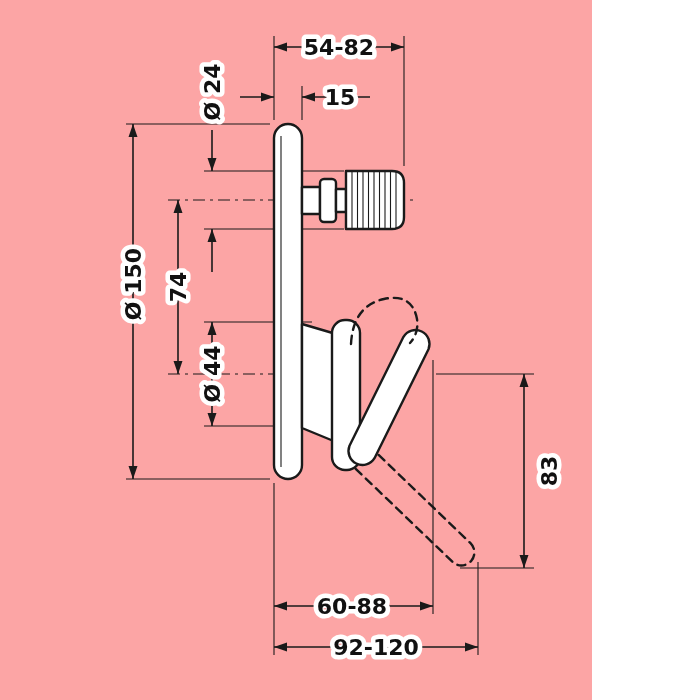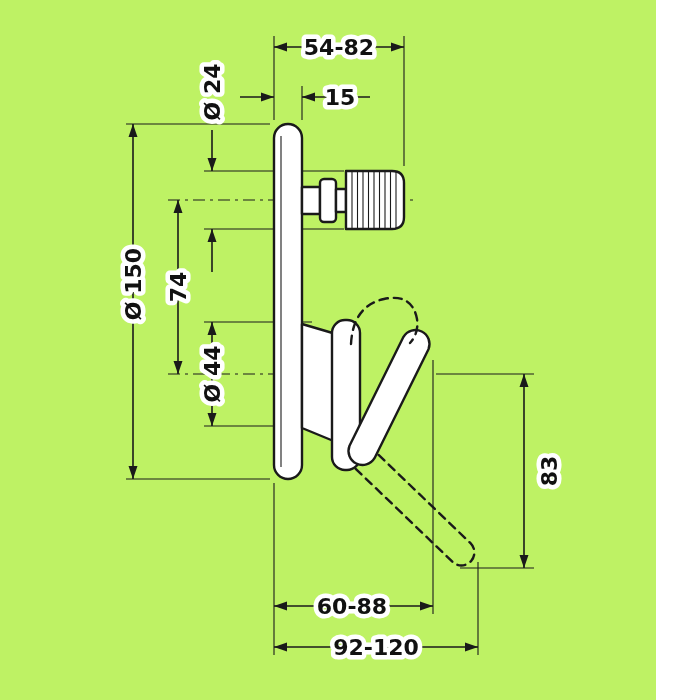--- a/index.html
+++ b/index.html
@@ -1,16 +1,16 @@
 <!DOCTYPE html>
 <html><head>
 <meta charset="utf-8">
 <style>
   html,body{margin:0;padding:0;background:#ffffff;}
-  .stage{width:656px;height:700px;background:#bef264;position:relative;overflow:hidden;}
+  .stage{width:592px;height:700px;background:#fca5a5;position:relative;overflow:hidden;}
   svg{display:block;}
   .part{stroke:#1a1a1a;stroke-width:2.4;fill:#ffffff;stroke-linejoin:round;stroke-linecap:round;}
   .dashedpart{stroke:#1a1a1a;stroke-width:2.4;fill:none;stroke-dasharray:8 6;stroke-linecap:round;}
   .thin{stroke:#1a1a1a;stroke-width:1.1;fill:none;}
   .dim{stroke:#1a1a1a;stroke-width:1.6;fill:none;}
   .center{stroke:#1a1a1a;stroke-width:1.1;fill:none;stroke-dasharray:12 5 3 5;}
   .arrow{fill:#1a1a1a;stroke:none;}
   .dt{font-family:"DejaVu Sans","Liberation Sans",sans-serif;font-size:22px;font-weight:600;fill:#111111;
       stroke:#ffffff;stroke-width:9;paint-order:stroke;stroke-linejoin:round;text-anchor:middle;}
 </style>

